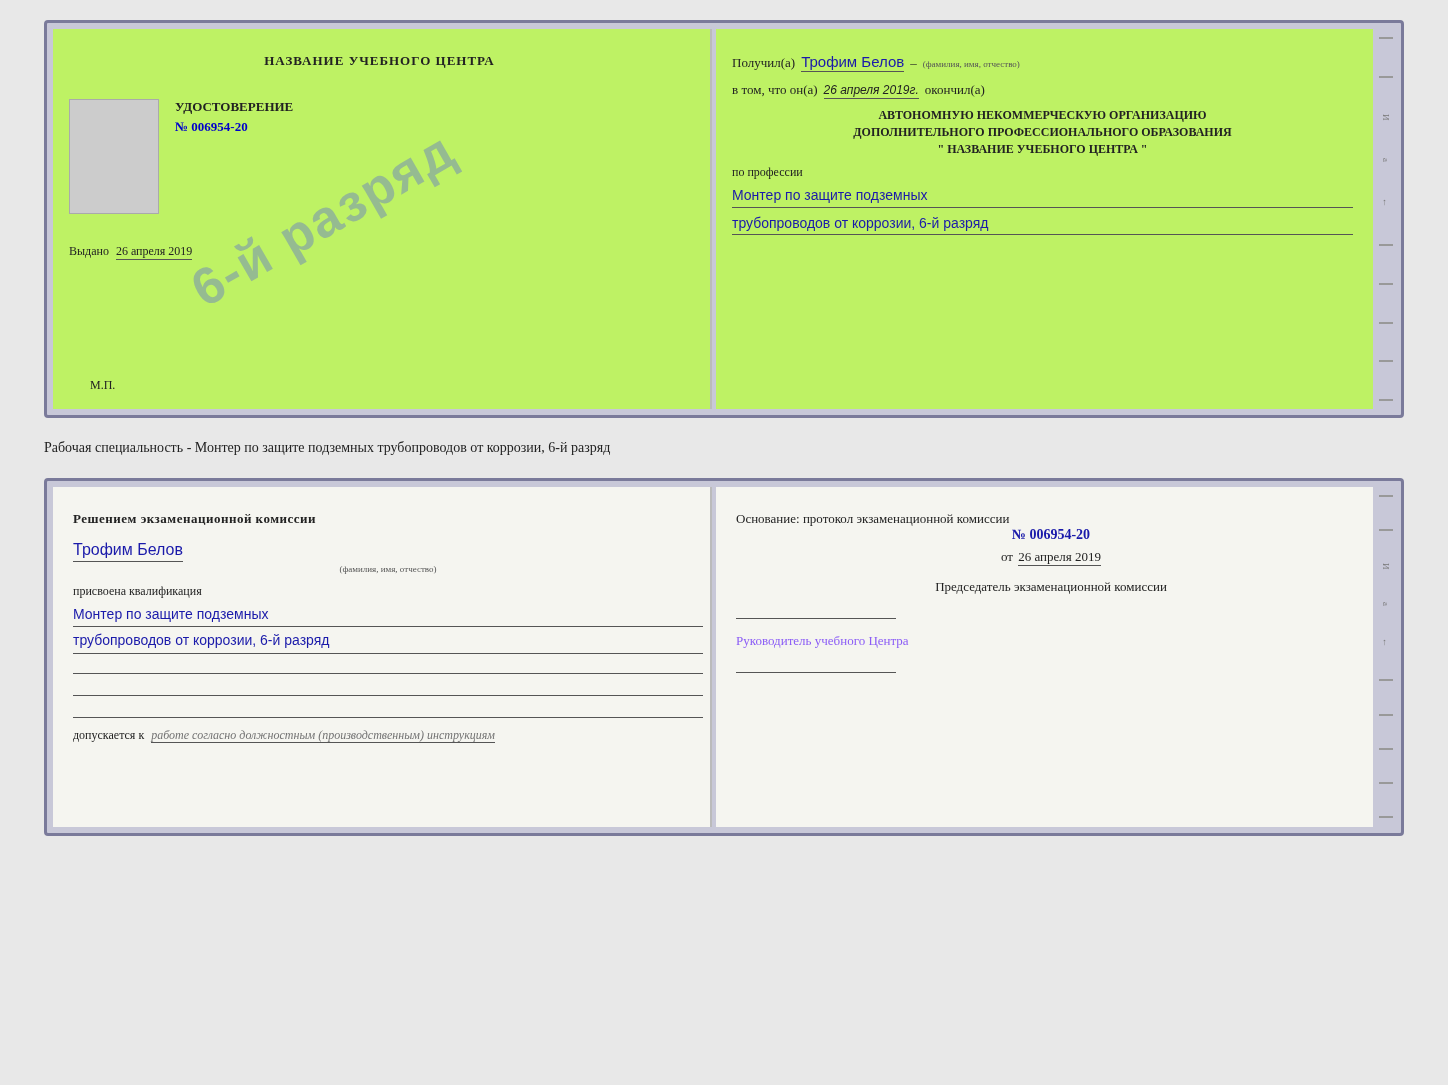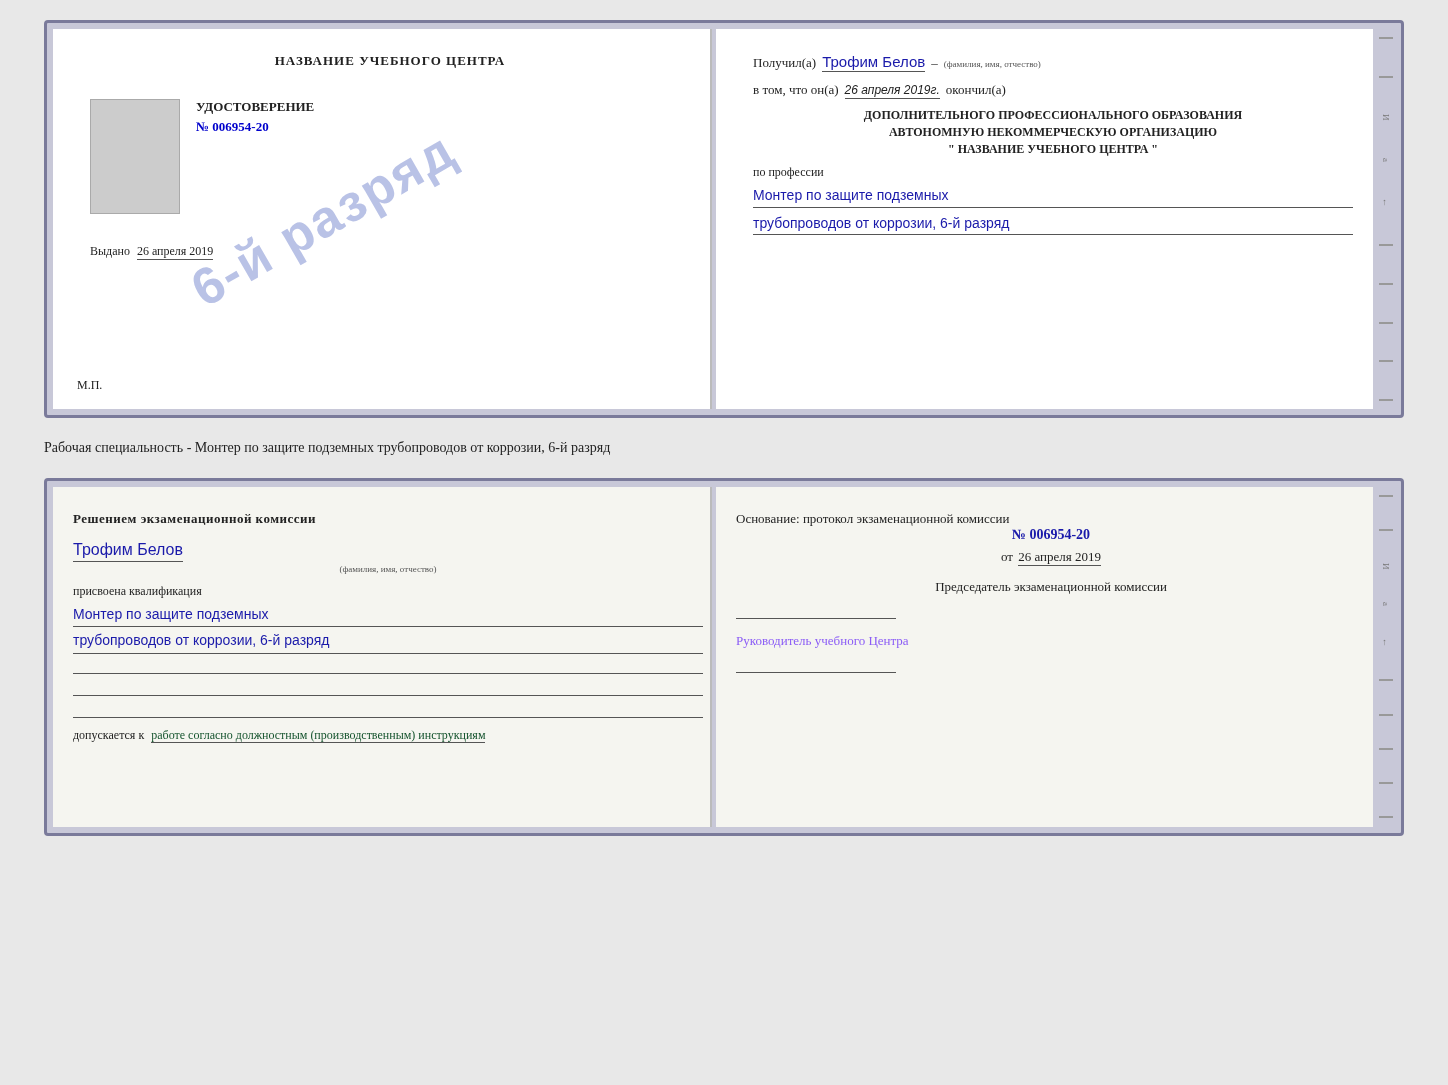--- a/index.html
+++ b/index.html
@@ -20,23 +20,23 @@
       display: flex;
       width: 1360px;
       background: #c8c8d8;
       border: 3px solid #7a7a9a;
       border-radius: 4px;
       padding: 6px;
       gap: 4px;
     }
 
     .doc-page {
-      background: #ffffff;
+      background: #bef264;
       flex: 1;
-      padding: 24px 20px 16px 37px;
+      padding: 24px 20px 16px 16px;
       position: relative;
       min-height: 380px;
     }
 
     .doc-page.left {
       border-right: 2px solid #bbb;
     }
 
     
     .cert-header {
@@ -267,22 +267,23 @@
       margin-bottom: 4px;
     }
 
     .допускается-line {
       font-size: 12px;
       color: #222;
       margin-top: 10px;
     }
 
     .допускается-italic {
+      font-style: italic;
       font-family: 'Comic Sans MS', cursive;
-      color: #14532d;
+      color: #737373;
       font-size: 12px;
       border-bottom: 1px solid #555;
     }
 
     .protocol-number {
       font-size: 14px;
       font-weight: bold;
       color: #1a1aaa;
       font-family: 'Comic Sans MS', cursive;
       display: block;
@@ -361,21 +362,21 @@
 
     <div class="cert-issued">
       <span>Выдано</span>
       <span style="margin-left:4px; border-bottom:1px solid #555; padding-bottom:1px;">26 апреля 2019</span>
     </div>
 
     <div class="cert-stamp-overlay">
       <div class="stamp-text">6-й разряд</div>
     </div>
 
-    <div class="mp-line" style="position:absolute; bottom:16px; left:24px;">М.П.</div>
+    <div class="mp-line" style="position:absolute; bottom:16px; left:37px;">М.П.</div>
   </div>
 
   <div class="doc-page">
     <div class="right-top">
 
       <div class="received-line">
         <span>Получил(а)</span>
         <span class="handwritten">Трофим Белов</span>
         <span>–</span>
         <div style="display:flex; flex-direction:column; align-items:center;">
@@ -383,22 +384,22 @@
         </div>
       </div>
 
       <div class="line-with-content">
         <span>в том, что он(а)</span>
         <span class="underline-value handwritten">26 апреля 2019г.</span>
         <span>окончил(а)</span>
       </div>
 
       <div class="institution-block">
+        <div class="line">АВТОНОМНУЮ НЕКОММЕРЧЕСКУЮ ОРГАНИЗАЦИЮ</div>
         <div class="line">ДОПОЛНИТЕЛЬНОГО ПРОФЕССИОНАЛЬНОГО ОБРАЗОВАНИЯ</div>
-        <div class="line">АВТОНОМНУЮ НЕКОММЕРЧЕСКУЮ ОРГАНИЗАЦИЮ</div>
         <div class="line">"  НАЗВАНИЕ УЧЕБНОГО ЦЕНТРА  "</div>
       </div>
 
       <div class="profession-label">по профессии</div>
       <span class="profession-handwritten">Монтер по защите подземных</span>
       <span class="profession-handwritten">трубопроводов от коррозии, 6-й разряд</span>
     </div>
   </div>
 
   <div class="side-lines">

